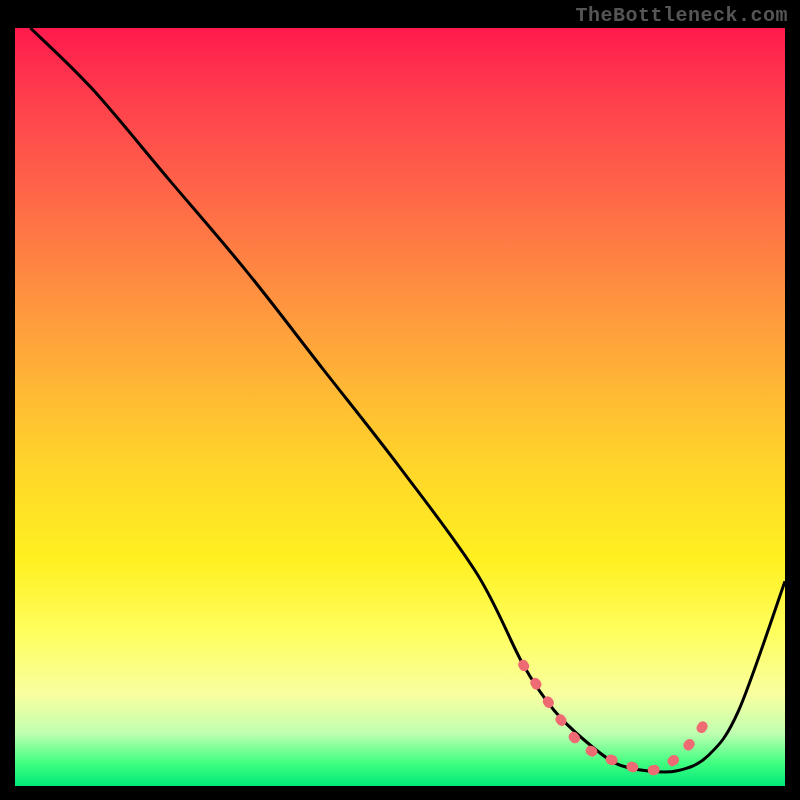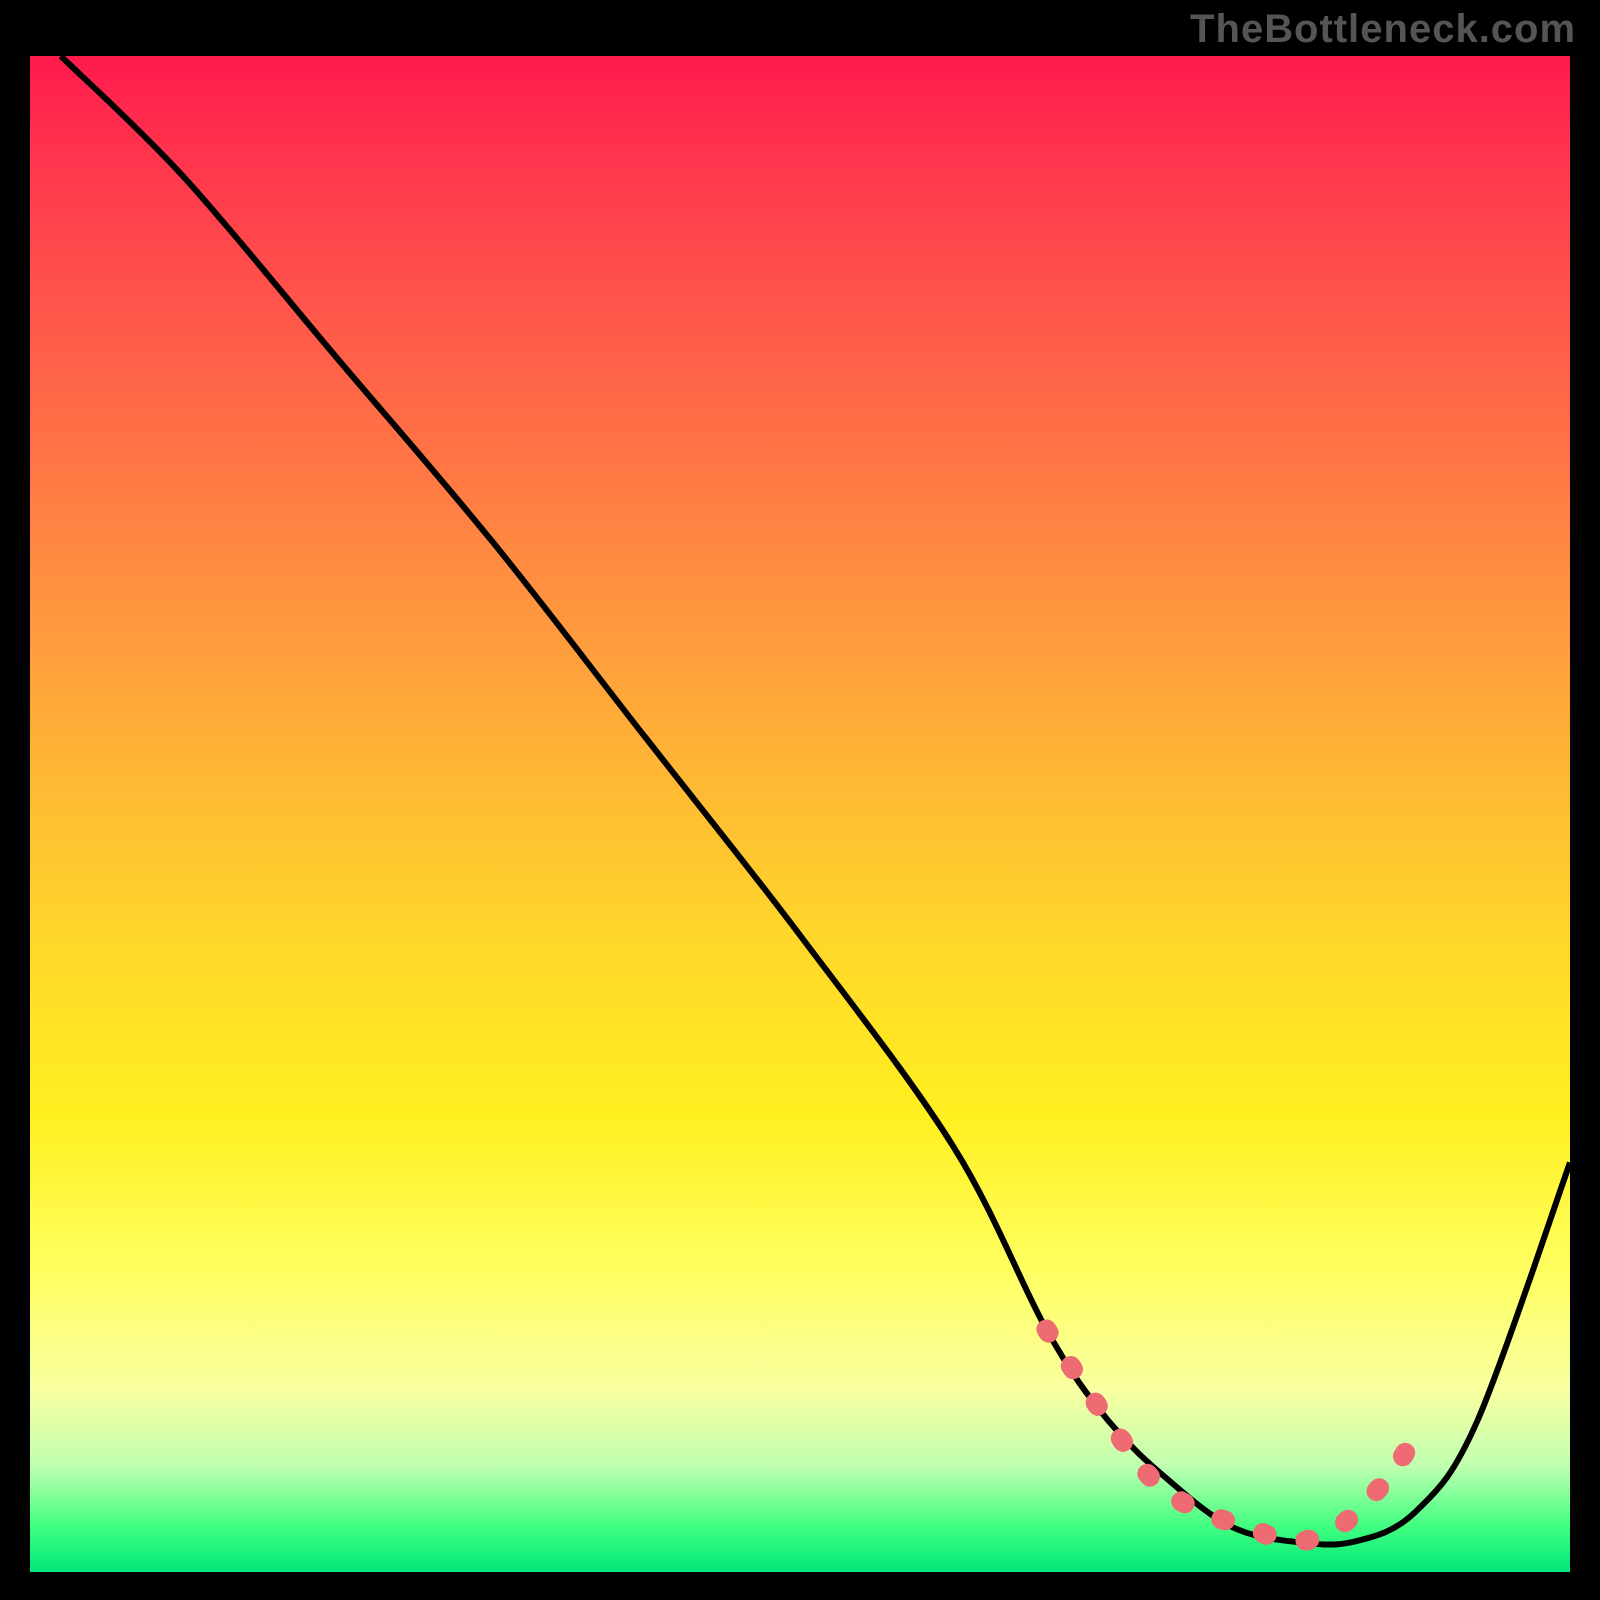--- a/index.html
+++ b/index.html
@@ -20,20 +20,21 @@
   .watermark {
     position: absolute;
     top: 4px;
     right: 12px;
     color: #555;
     font-size: 20px;
     font-weight: 600;
     letter-spacing: 0.5px;
     z-index: 5;
     user-select: none;
+    font-family: Liberation Mono, monospace;
   }
   .plot {
     position: absolute;
     left: 15px;
     top: 28px;
     width: 770px;
     height: 758px;
     
     background: linear-gradient(
       to bottom,

